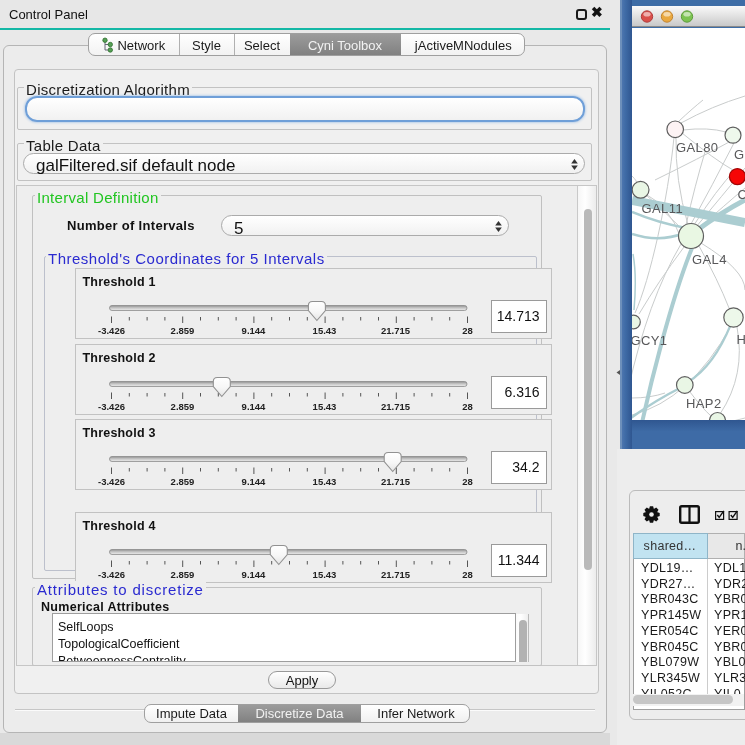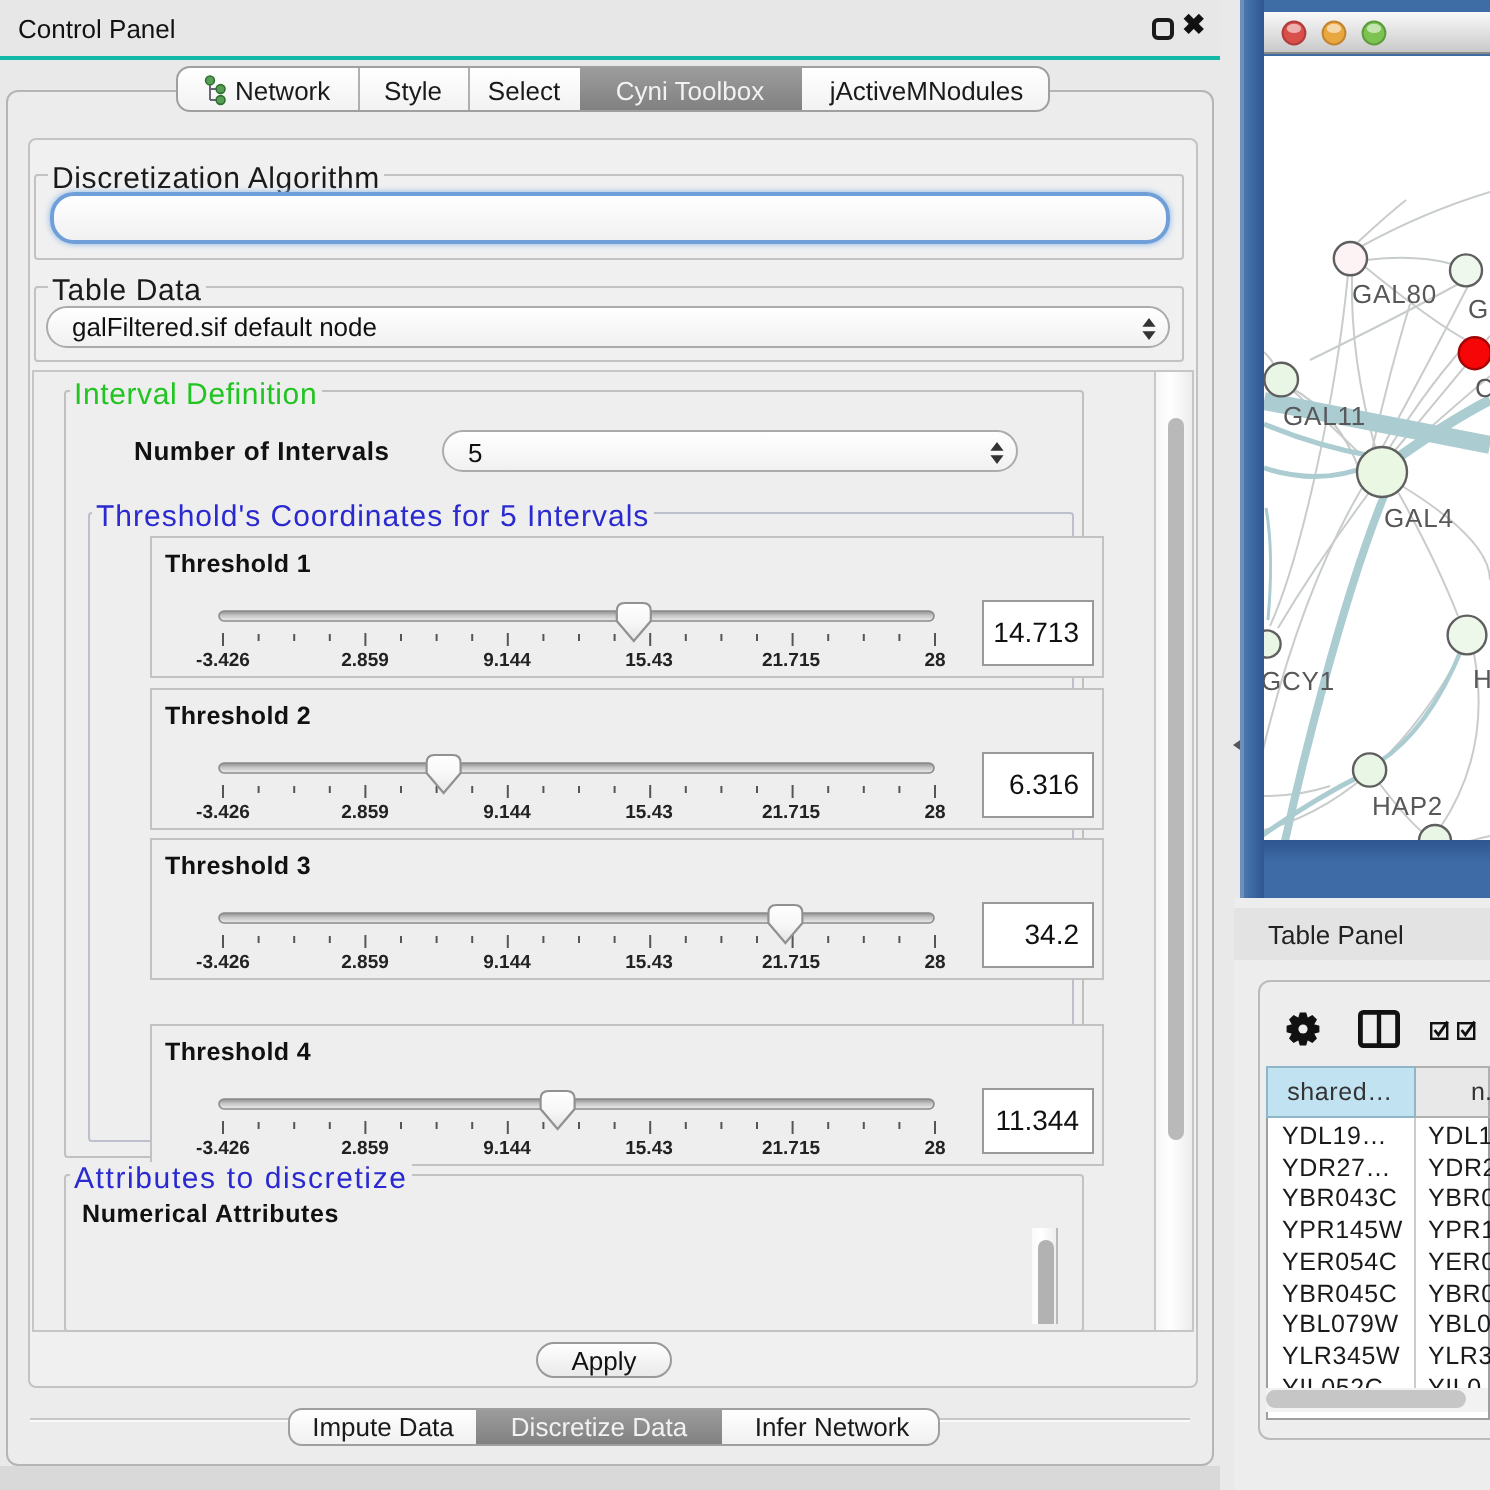--- a/index.html
+++ b/index.html
@@ -14,21 +14,21 @@
 #outer { position:absolute; left:3px; top:45px; width:604px; height:688px; background:#ececec; border:1px solid #b5b5b5; border-radius:6px; }
 
 .seg { position:absolute; top:0; height:23px; font-size:13px; color:#1a1a1a; text-align:center; line-height:23px; }
 .segsel { background:linear-gradient(#9c9c9c,#7e7e7e); color:#f2f2f2; }
 .bseg { position:absolute; top:0; height:19px; font-size:13px; color:#1a1a1a; text-align:center; line-height:18px; }
 .bsegsel { background:linear-gradient(#9c9c9c,#7e7e7e); color:#f2f2f2; }
 
 #inner { position:absolute; left:14px; top:69px; width:585px; height:625px; background:#f0f0f0; border:1px solid #c3c3c3; border-radius:4px; }
 .grp { position:absolute; border:1px solid #c2c2c2; border-radius:2px; }
 .grplab { position:absolute; font-size:15px; color:#1a1a1a; background:#f0f0f0; padding:0 2px; letter-spacing:0.3px; }
-.combo { position:absolute; height:22px; background:linear-gradient(#ffffff,#f1f1f1); border:1px solid #ababab; border-radius:12px; font-size:13px; color:#111; }
+.combo { position:absolute; height:22px; background:linear-gradient(#ffffff,#f1f1f1); border:1px solid #ababab; border-radius:12px; font-size:17px; color:#111; }
 .combo .tx { position:absolute; left:12px; top:3px; }
 .spin { position:absolute; right:6px; top:5px; width:7px; height:11px; }
 
 #scrollarea { position:absolute; left:16px; top:185px; width:581px; height:481px; background:#eeeeee; border:1px solid #c6c6c6; }
 .tbox { position:absolute; background:#eeeeee; border:1px solid #c2c2c2;margin-left:20px; }
 .tlab { position:absolute; left:7px; top:6px; font-size:12.5px; font-weight:bold; color:#111; letter-spacing:0.2px; }
 .ticklab { position:absolute; font-size:9.5px; font-weight:bold; color:#222; text-align:center; }
 .tfield { position:absolute; left:415px; top:31px; width:56px; height:33px; background:#ffffff; border:1px solid #9a9a9a; font-size:14px; color:#111; text-align:right; padding:7px 6px 0 0; }
 
 #popup { position:absolute; left:15px; top:81px; width:562px; height:56px; background:rgba(255,255,255,0.95); border-radius:0 0 6px 6px; box-shadow:0 3px 9px rgba(0,0,0,0.35); z-index:50; }
@@ -280,20 +280,25 @@
       <div class="ticklab" style="left:148px;top:56px;width:60px;">9.144</div>
       <div class="ticklab" style="left:219px;top:56px;width:60px;">15.43</div>
       <div class="ticklab" style="left:290px;top:56px;width:60px;">21.715</div>
       <div class="ticklab" style="left:362px;top:56px;width:60px;">28</div>
 <div class="tfield">11.344</div>
 </div>
 
 <div class="grp" style="left:32px;top:587px;width:510px;height:79px;"></div>
 <div class="grplab" style="left:35px;top:581px;color:#2a2ad0;background:#eeeeee;letter-spacing:0.8px;">Attributes to discretize</div>
 <div class="abs" style="left:41px;top:600px;font-size:12.5px;font-weight:bold;color:#111;letter-spacing:0.3px;">Numerical Attributes</div>
+<div class="abs" style="left:52px;top:613px;width:464px;height:49px;background:#ffffff;border:1px solid #9e9e9e;overflow:hidden;">
+  <div style="position:absolute;left:5px;top:6px;font-size:12.5px;color:#111;">SelfLoops</div>
+  <div style="position:absolute;left:5px;top:23px;font-size:12.5px;color:#111;">TopologicalCoefficient</div>
+  <div style="position:absolute;left:5px;top:40px;font-size:12.5px;color:#111;">BetweennessCentrality</div>
+</div>
 <div class="abs" style="left:516px;top:614px;width:13px;height:48px;background:linear-gradient(90deg,#fafafa,#ffffff 40%,#eeeeee);border-right:1px solid #b9b9b9;"></div>
 <div class="abs" style="left:518.5px;top:620px;width:8px;height:42px;background:#b2b2b2;border-radius:4px 4px 0 0;"></div>
 
 <div class="abs" style="left:268px;top:671px;width:68px;height:18px;background:linear-gradient(#ffffff,#e9e9e9);border:1px solid #999;border-radius:9px;text-align:center;line-height:17px;font-size:13px;color:#111;">Apply</div>
 
 <div class="abs" style="left:15px;top:709px;width:580px;height:2px;border-top:1px solid #c6c6c6;border-bottom:1px solid #fbfbfb;"></div>
 
 <div class="abs" style="left:88px;top:32.5px;width:437px;height:23px;border:1px solid #9f9f9f;border-radius:7px;background:linear-gradient(#ffffff,#f2f2f2);overflow:hidden;">
   <div class="seg" style="left:0;width:89px;"><svg width="12" height="16" viewBox="0 0 12 16" style="vertical-align:-3px;">
           <line x1="3" y1="3.5" x2="3" y2="13" stroke="#667" stroke-width="1"></line>
@@ -391,23 +396,20 @@
     <text x="737.5" y="198.5">C</text>
     <text x="641.5" y="212.5">GAL11</text>
     <text x="692" y="263.5">GAL4</text>
     <text x="630.5" y="345">GCY1</text>
     <text x="736.5" y="344">H</text>
     <text x="686" y="407.5">HAP2</text>
   </g>
 </svg>
 </div>
 
-<div id="tptitle">
-      <span class="t">Table Panel</span>
-    </div>
 <div id="tpanel"></div>
 
 <svg class="abs" style="left:643px;top:506px;" width="17" height="17" viewBox="0 0 17 17">
  <path d="M 14.0 6.1 L 16.7 6.9 L 16.7 10.1 L 14.0 10.9 L 14.1 10.7 L 15.5 13.2 L 13.2 15.5 L 10.7 14.1 L 10.9 14.0 L 10.1 16.7 L 6.9 16.7 L 6.1 14.0 L 6.3 14.1 L 3.8 15.5 L 1.5 13.2 L 2.9 10.7 L 3.0 10.9 L 0.3 10.1 L 0.3 6.9 L 3.0 6.1 L 2.9 6.3 L 1.5 3.8 L 3.8 1.5 L 6.3 2.9 L 6.1 3.0 L 6.9 0.3 L 10.1 0.3 L 10.9 3.0 L 10.7 2.9 L 13.2 1.5 L 15.5 3.8 L 14.1 6.3 Z" fill="#111"></path>
  <circle cx="8.5" cy="8.5" r="2.3" fill="#ededed"></circle>
 </svg>
 <svg class="abs" style="left:679px;top:504.5px;" width="21" height="19" viewBox="0 0 21 19">
  <rect x="1.2" y="1.2" width="18.6" height="16.6" rx="1.5" fill="none" stroke="#111" stroke-width="2.4"></rect>
  <line x1="10.5" y1="1.2" x2="10.5" y2="17.8" stroke="#111" stroke-width="2.2"></line>
 </svg>

